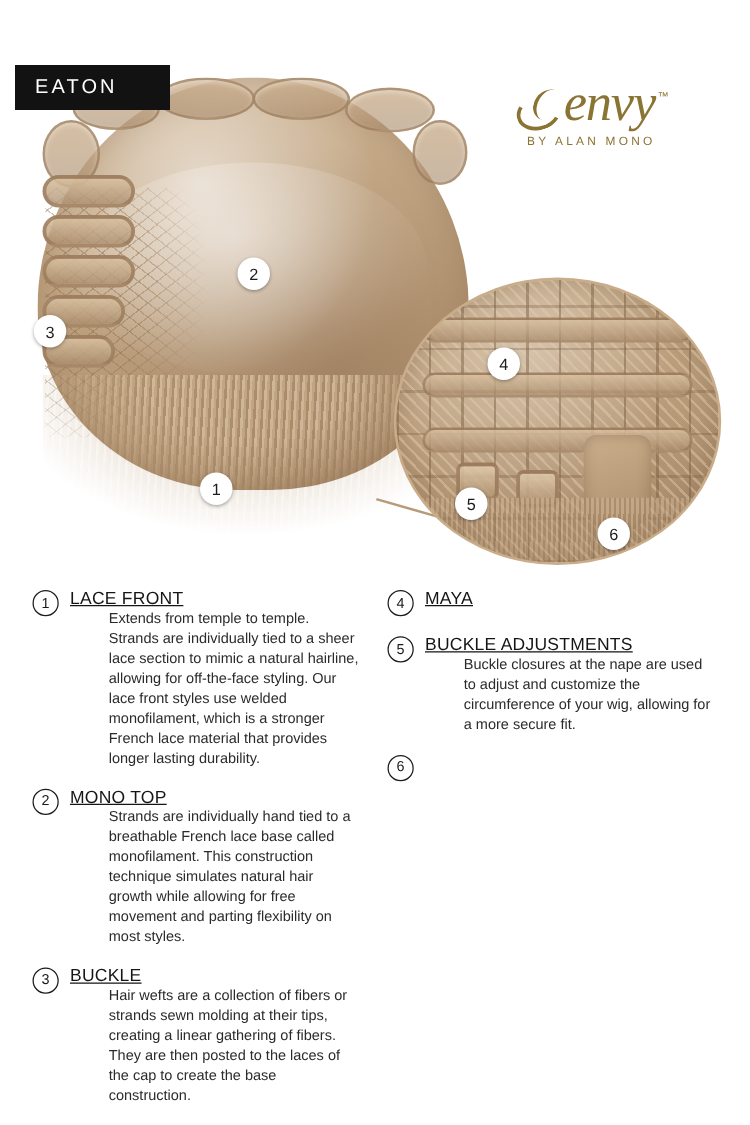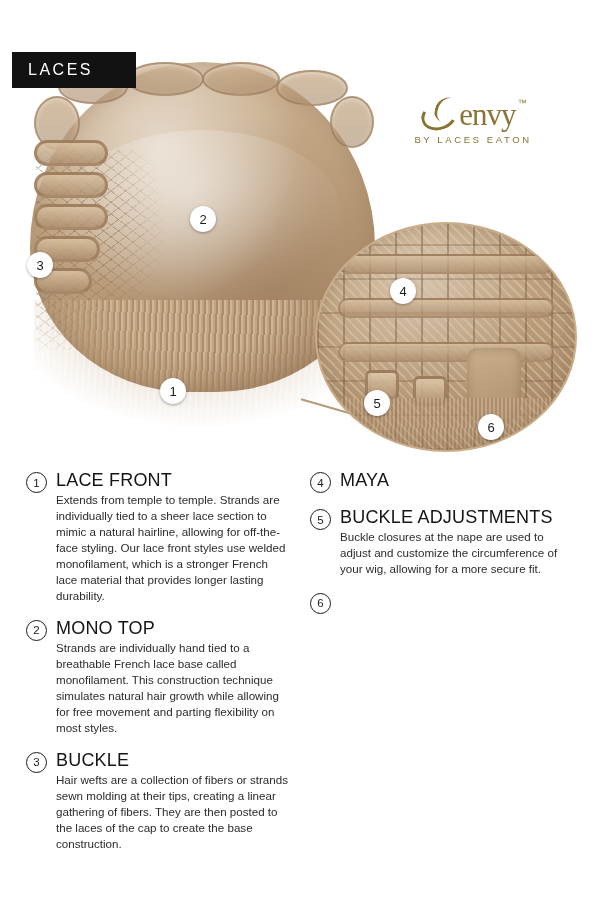--- a/index.html
+++ b/index.html
@@ -213,23 +213,23 @@
     content: "";
     position: absolute;
     left: 16px; top: 1px;
     width: 22px; height: 26px;
     border-left: 3px solid #8a7433;
     border-radius: 60% 0 0 40%;
     transform: rotate(14deg);
   }
   .logo-text {
     font-family: "Liberation Serif", serif;
-    font-size: 31px;
+    font-size: 42px;
+    font-style: italic;
     letter-spacing: -1px;
-    margin-top: 37px;
   }
   .logo-tm {
     font-size: 9px;
     margin-left: 2px;
     margin-bottom: 22px;
     color: #8a7433;
   }
   .logo-sub {
     margin-top: 4px;
     font-size: 9.5px;
@@ -286,29 +286,31 @@
     width: 21px; height: 21px;
     border-radius: 50%;
     border: 1.6px solid #1b1b1b;
     color: #1b1b1b;
     font-size: 11.5px;
     display: flex; align-items: center; justify-content: center;
     margin-top: 2px;
   }
   .item-body { flex: 1 1 auto; }
   .item-title {
-    font-size: 18px;
+    font-size: 14px;
     color: #151515;
     letter-spacing: .2px;
     margin-bottom: 1px;
+    text-decoration: underline;
   }
   .item-text {
     font-size: 11.6px;
     line-height: 1.38;
     color: #2b2b2b;
+    margin-left: 31px;
   }
   .footer-rule {
     position: absolute;
     left: 0; bottom: 0;
     width: 600px; height: 1px;
     background: #ffffff;
   }
 </style>
 </head>
 <body>
@@ -356,30 +358,30 @@
     </div>
 
     <div class="marker m1">1</div>
     <div class="marker m2">2</div>
     <div class="marker m3">3</div>
     <div class="marker m4">4</div>
     <div class="marker m5">5</div>
     <div class="marker m6">6</div>
 
     <div class="nameplate">
-      <span>LACES</span>
+      <span>EATON</span>
     </div>
 
     <div class="logo">
       <div class="logo-wordmark">
         <span class="logo-swoosh"></span>
         <span class="logo-text">envy</span>
         <span class="logo-tm">™</span>
       </div>
-      <div class="logo-sub">BY LACES EATON</div>
+      <div class="logo-sub">BY ALAN MONO</div>
     </div>
   </div>
 
   <div class="legend">
 
     <div class="col">
 
       <div class="item">
         <div class="bullet">1</div>
         <div class="item-body">

